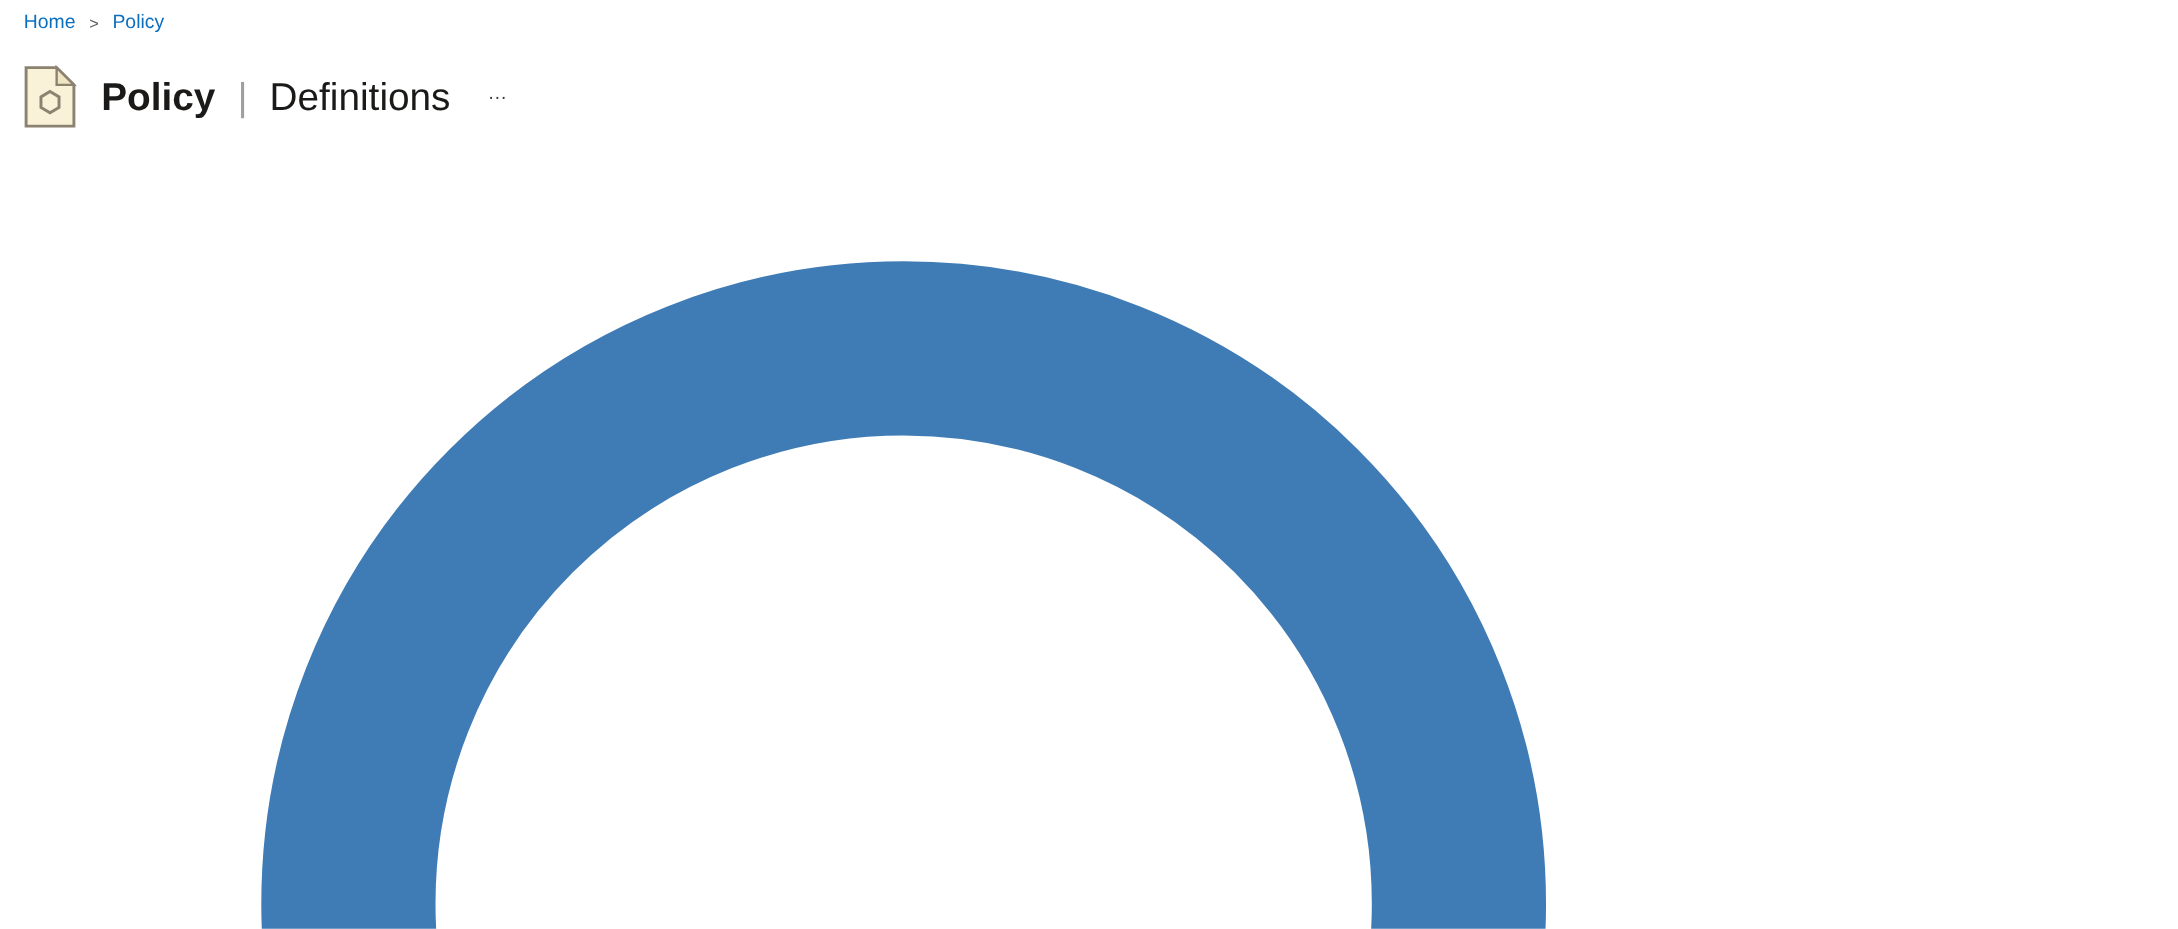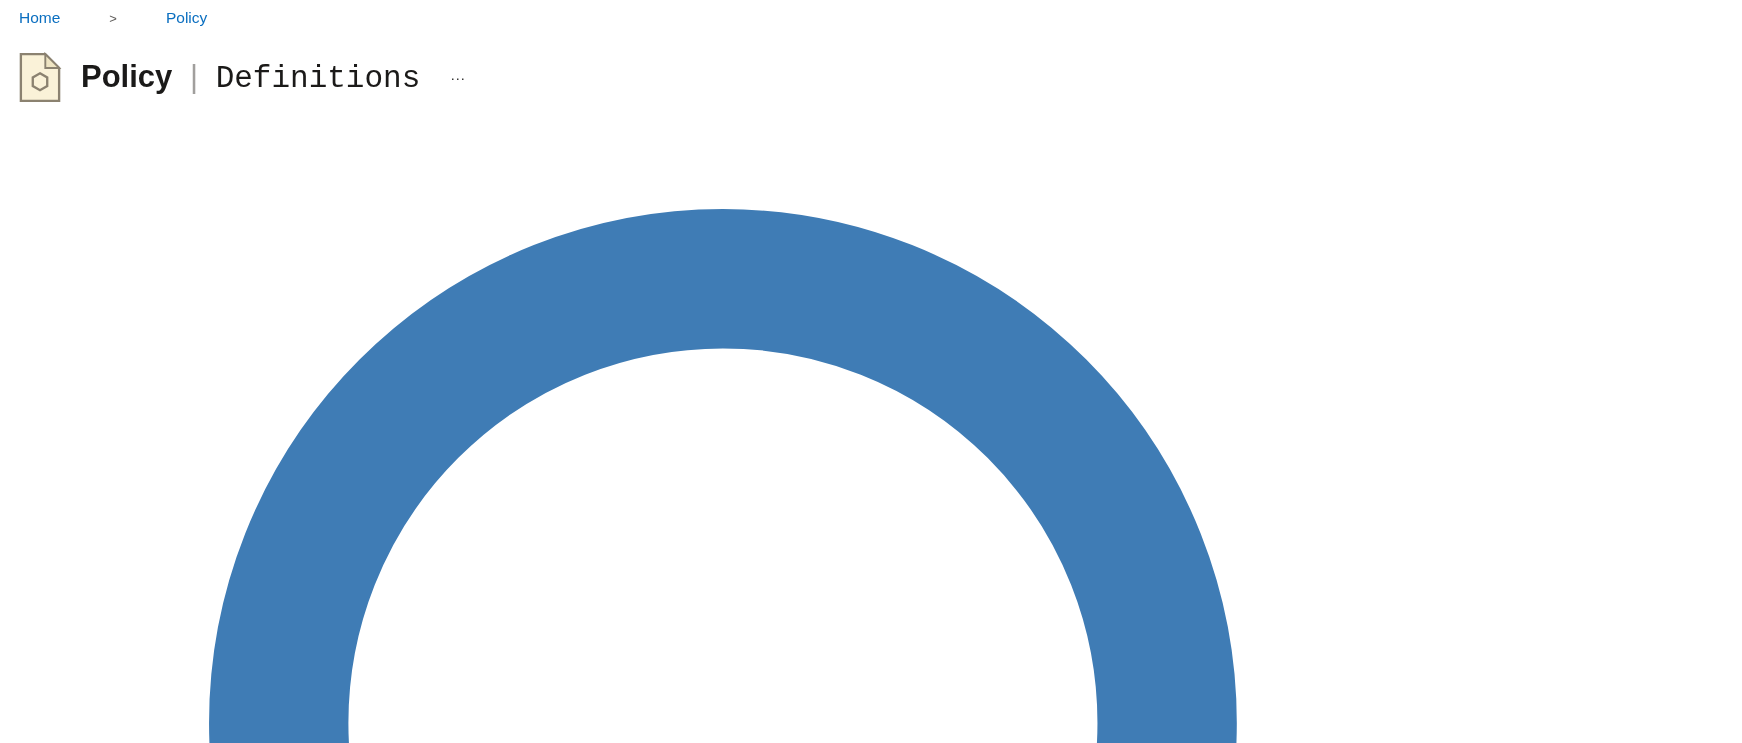--- a/index.html
+++ b/index.html
@@ -2,30 +2,30 @@
 <html><head>
 <meta charset="utf-8">
 <style>
   * { margin:0; padding:0; box-sizing:border-box; }
   html,body { background:#ffffff; }
   body {
     width:1742px; height:743px; position:relative; overflow:hidden;
     font-family:"Liberation Sans", sans-serif; color:#323130; font-size:15px;
   }
   
-  .breadcrumb { position:absolute; top:9px; left:19px; display:flex; align-items:center; font-size:15.5px;gap:38px; }
+  .breadcrumb { position:absolute; top:9px; left:19px; display:flex; align-items:center; font-size:15.5px; }
   .crumb-link { color:#0b6fc0; cursor:pointer; }
   .crumb-sep { color:#605e5c; margin:0 11px; font-size:13px; }
   
   .page-header { position:absolute; top:52px; left:18px; display:flex; align-items:center; }
   .page-icon svg { width:44px; height:51px; display:block; }
   .page-title { margin-left:19px; font-size:31px; color:#1b1a19; white-space:nowrap; }
   .title-bold { font-weight:700; }
   .title-sep { color:#a19f9d; font-weight:400; margin:0 9px; }
-  .title-regular { font-weight:400;font-family:Liberation Mono, monospace; }
+  .title-regular { font-weight:400; }
   .title-more { margin-left:30px; color:#57555" ; color:#575554; font-size:21px; letter-spacing:2px; cursor:pointer; line-height:1; padding-top:4px; }
   /* sidebar */
   .sidebar { position:absolute; top:140px; left:0; width:420px; }
   .sidebar-search { margin:8px 0 0 18px; width:330px; height:35px; border:1px solid #8a8886; border-radius:2px; background:#fff; display:flex; align-items:center; padding:0 9px; }
   .sidebar-search svg { width:17px; height:17px; flex:none; }
   .sidebar-search input { border:none; outline:none; width:100%; margin-left:7px; font-size:15.5px; font-family:"Liberation Sans", sans-serif; color:#323130; background:transparent; }
   .sidebar-search input::placeholder { color:#605e5c; opacity:1; }
   .collapse-btn { position:absolute; top:14px; left:364px; font-size:19px; color:#484644; cursor:pointer; }
   .nav-items { margin-top:14px; }
   .nav-item { height:50px; display:flex; align-items:center; padding-left:19px; cursor:pointer; }

